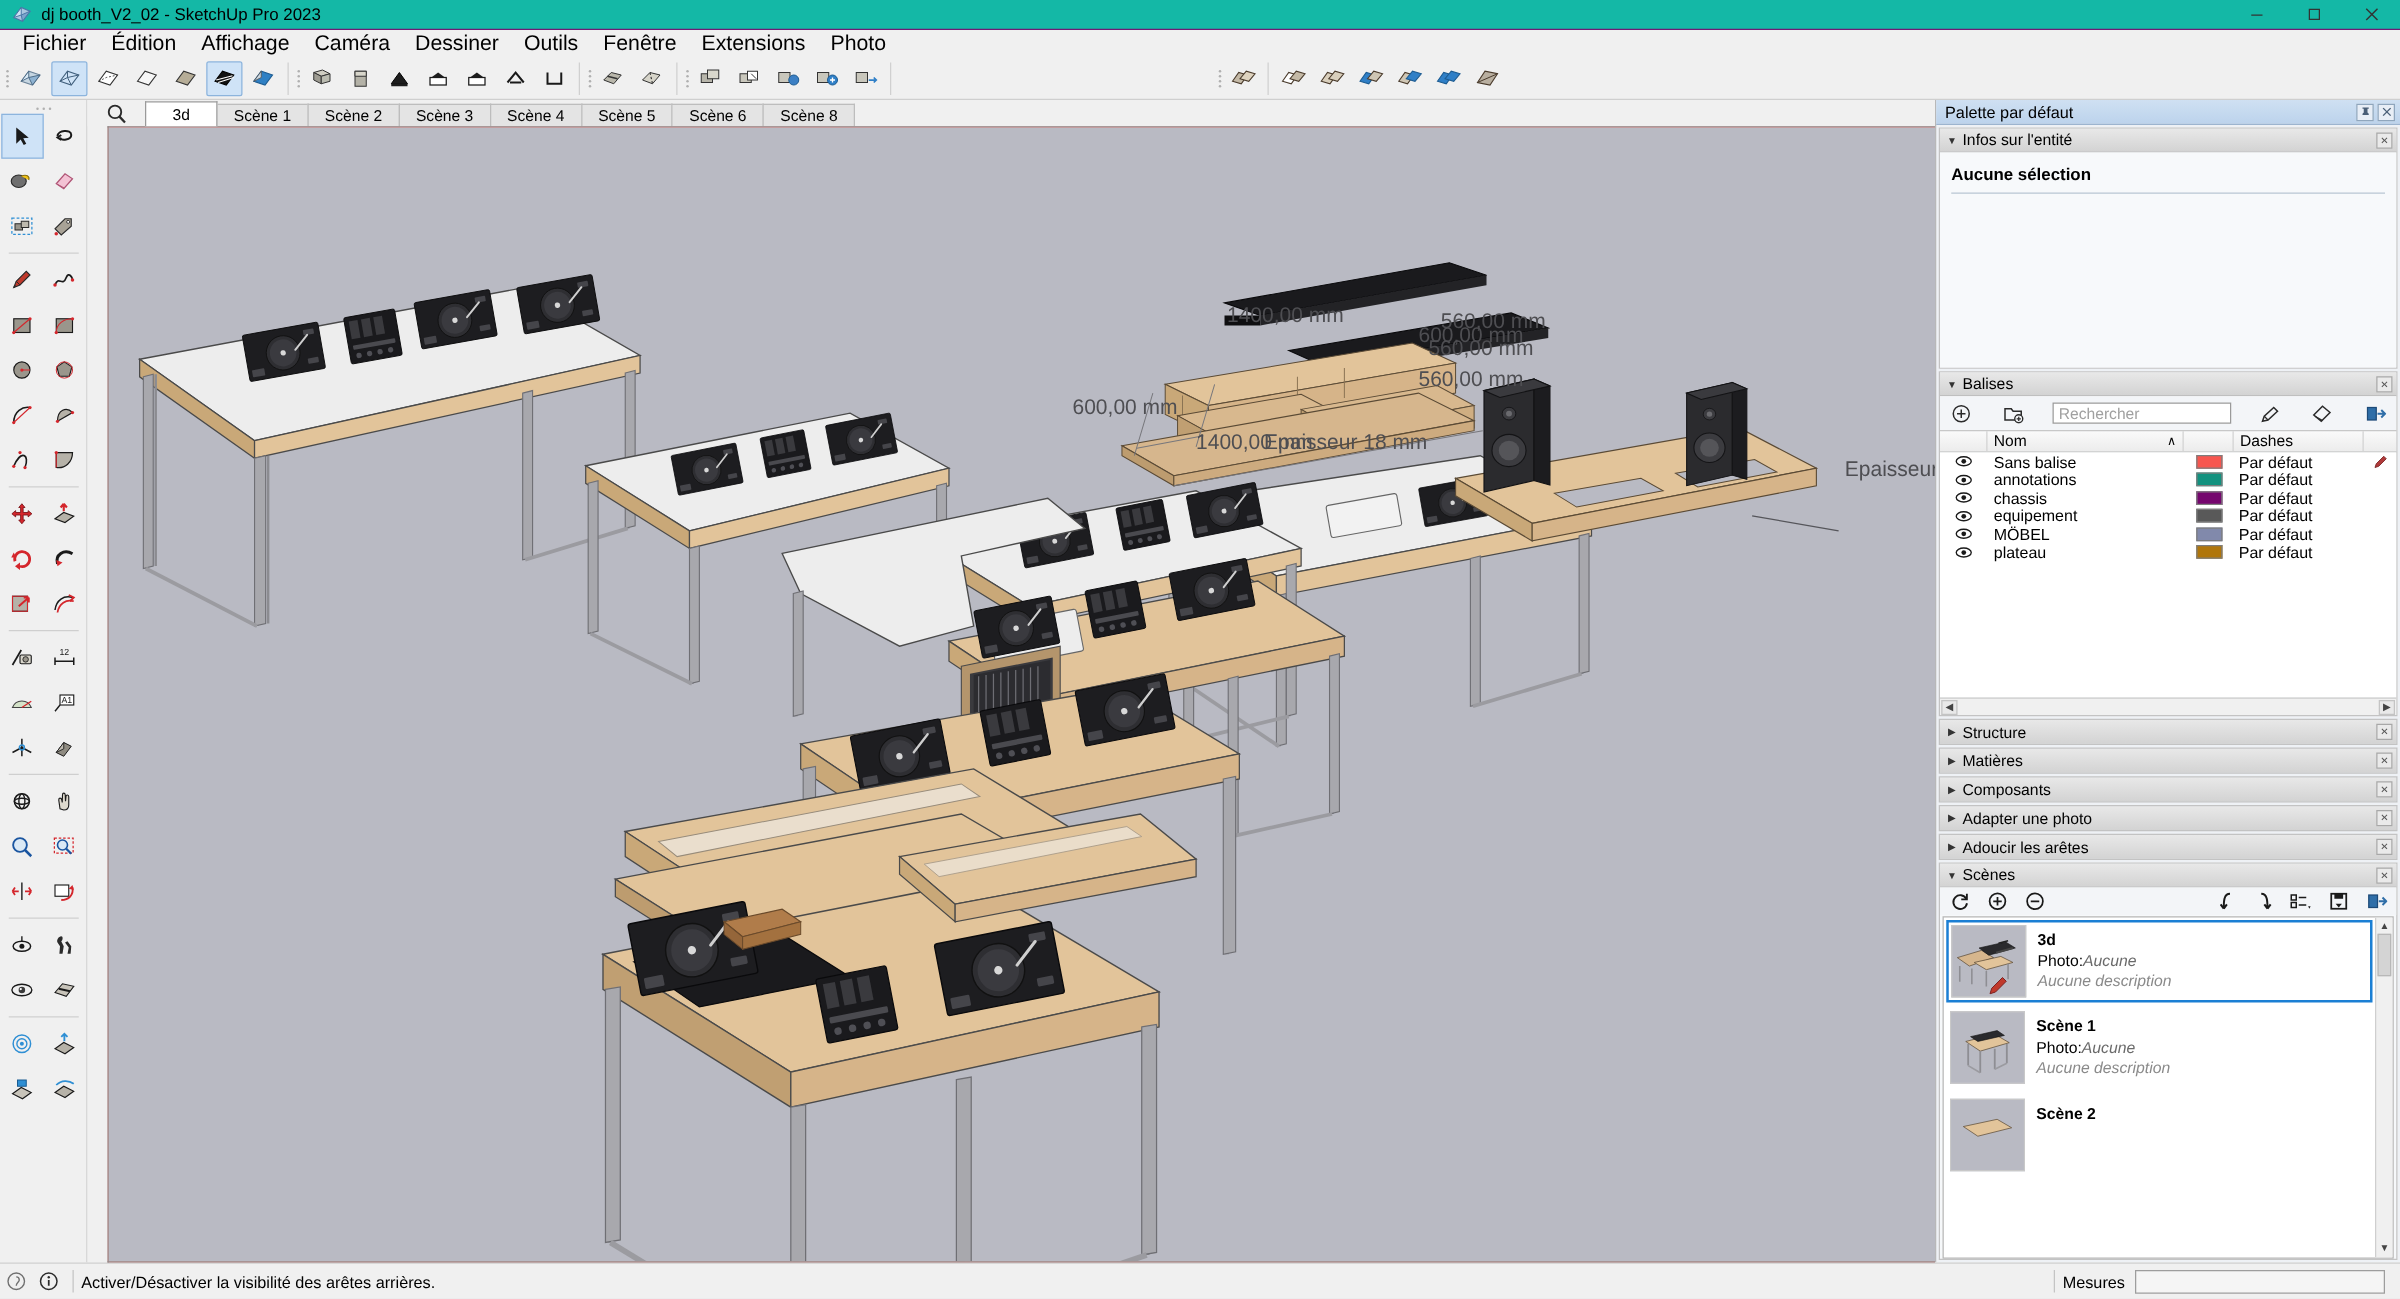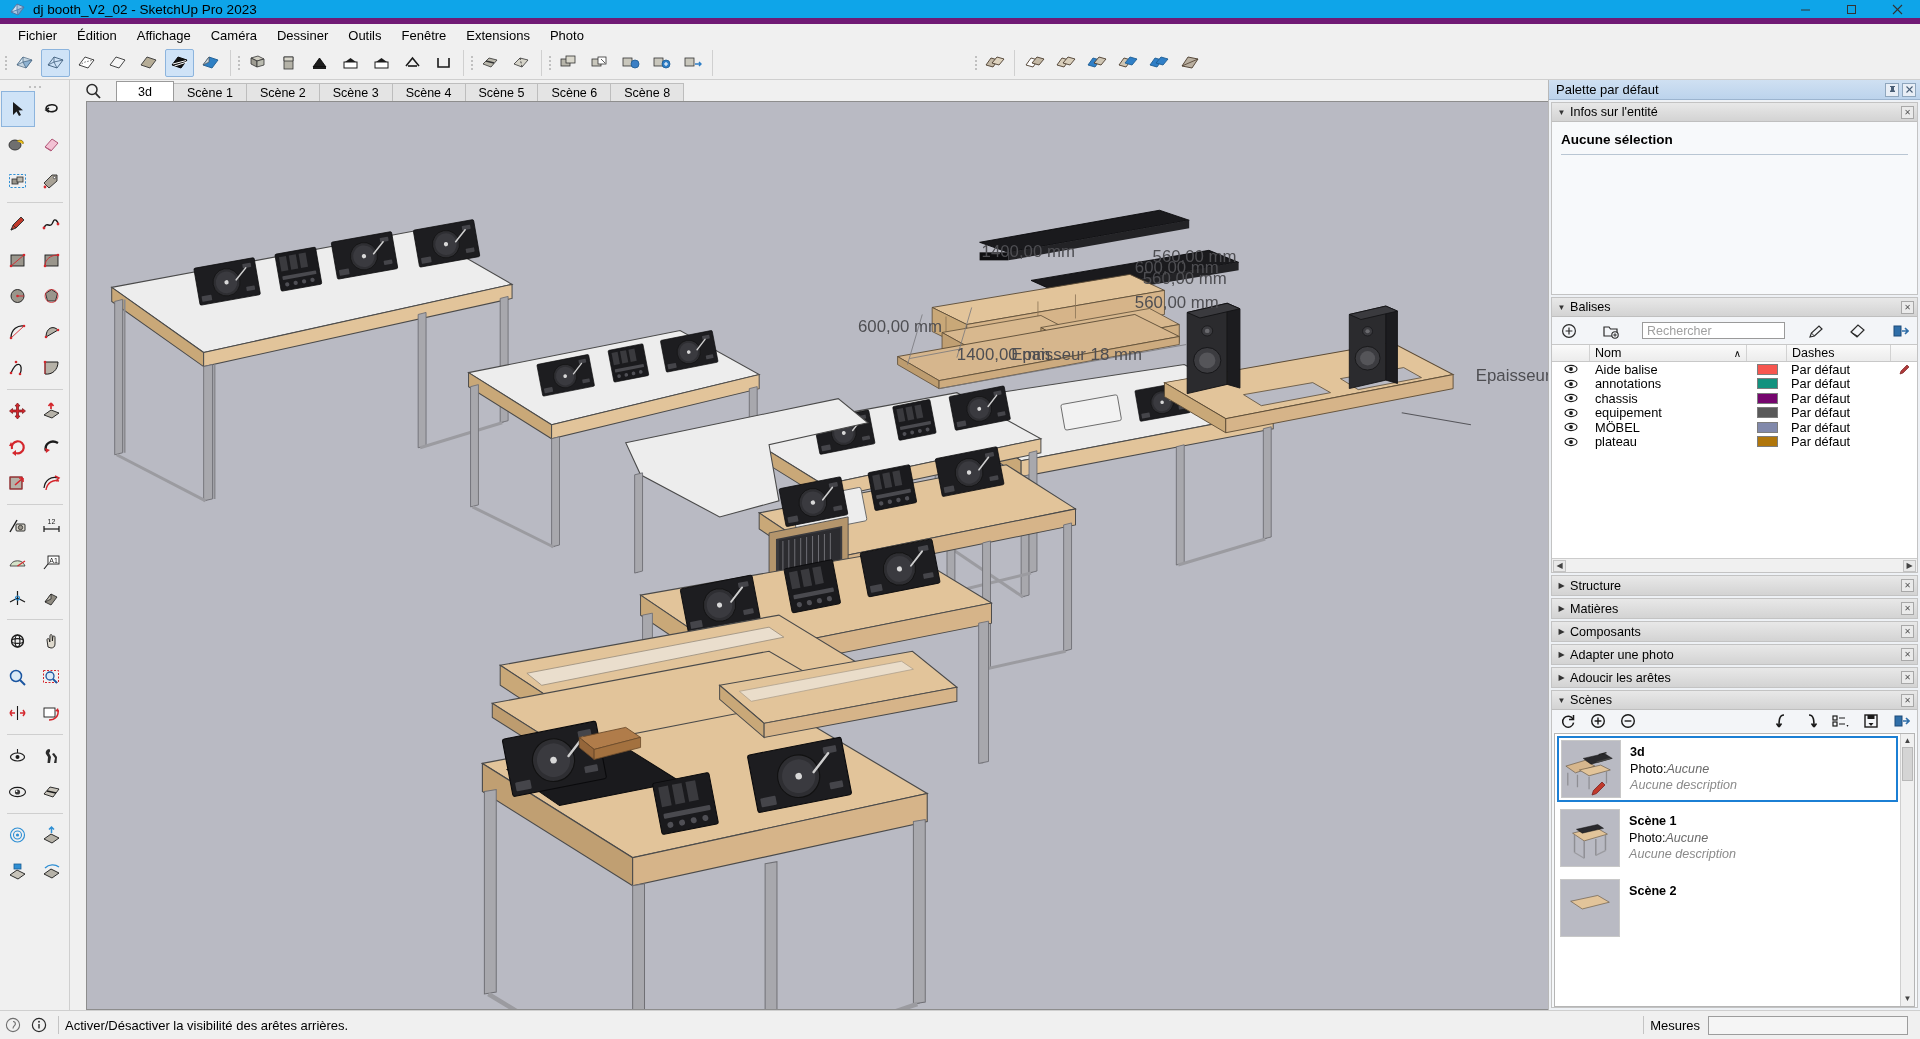--- a/index.html
+++ b/index.html
@@ -6,32 +6,32 @@
   html,body { width:1920px; height:1039px; overflow:hidden; }
   body {
     font-family: "Liberation Sans", sans-serif;
     font-size: 14px;
     color:#000;
     background:#f0f0f0;
   }
   .app { width:1920px; height:1039px; display:flex; flex-direction:column; background:#f0f0f0; }
 
   
-  .titlebar { height:24px; background:#0ea5e9; display:flex; align-items:center;
-              border-bottom:6px solid #701a75; flex:0 0 24px; }
+  .titlebar { height:24px; background:#14b8a6; display:flex; align-items:center;
+              border-bottom:1px solid #701a75; flex:0 0 24px; }
   .tb-icon { width:22px; height:22px; margin:0 5px 0 6px; display:flex; align-items:center; justify-content:center; }
   .tb-title { font-size:13.5px; color:#000; }
   .tb-spacer { flex:1; }
   .win-btns { display:flex; height:24px; }
   .win-btn { width:46px; height:24px; display:flex; align-items:center; justify-content:center;
              font-size:13px; color:#222; }
 
   
   .menubar { height:22px; background:#f0f0f0; display:flex; align-items:center; padding-left:8px; flex:0 0 22px; }
-  .menu-item { padding:2px 10px; font-size:13px; color:#000; }
+  .menu-item { padding:2px 10px; font-size:17px; color:#000; }
 
   
   .toolbar { height:34px; background:#f0f0f0; display:flex; align-items:center;
              border-bottom:1px solid #cfcfcf; padding-left:2px; flex:0 0 34px; }
   .tgrip { width:7px; height:26px; display:flex; flex-direction:column; justify-content:center;
            align-items:center; gap:2px; }
   .tgrip i { width:2px; height:2px; background:#b0b0b0; border-radius:50%; display:block; }
   .tbtn { width:29px; height:28px; display:flex; align-items:center; justify-content:center;
           margin:0 1px; border:1px solid transparent; border-radius:2px; }
   .tbtn.active { background:#cfe3f7; border:1px solid #8cb4dd; }
@@ -1181,21 +1181,21 @@
 
         <div class="taglist">
 
           <div class="tagrow">
             <div class="tg-eye">
               <svg width="14" height="10" viewBox="0 0 14 10">
                   <ellipse cx="7" cy="5" rx="6" ry="3.6" fill="none" stroke="#1a1a1a" stroke-width="1.1"></ellipse>
                   <circle cx="7" cy="5" r="1.9" fill="#1a1a1a"></circle>
                 </svg>
             </div>
-            <div class="tg-name">Aide balise</div>
+            <div class="tg-name">Sans balise</div>
             <div class="tg-sw">
                 <span style="background:#f7564f"></span>
               </div>
             <div class="tg-dash">Par défaut</div>
             <div class="tg-last">
               <svg width="11" height="11" viewBox="0 0 11 11">
                   <path d="M1 10 L2 7 L8 1 L10 3 L4 9 Z" fill="#b03a3a" stroke="#7a2222" stroke-width="0.7"></path>
                 </svg>
             </div>
           </div>

